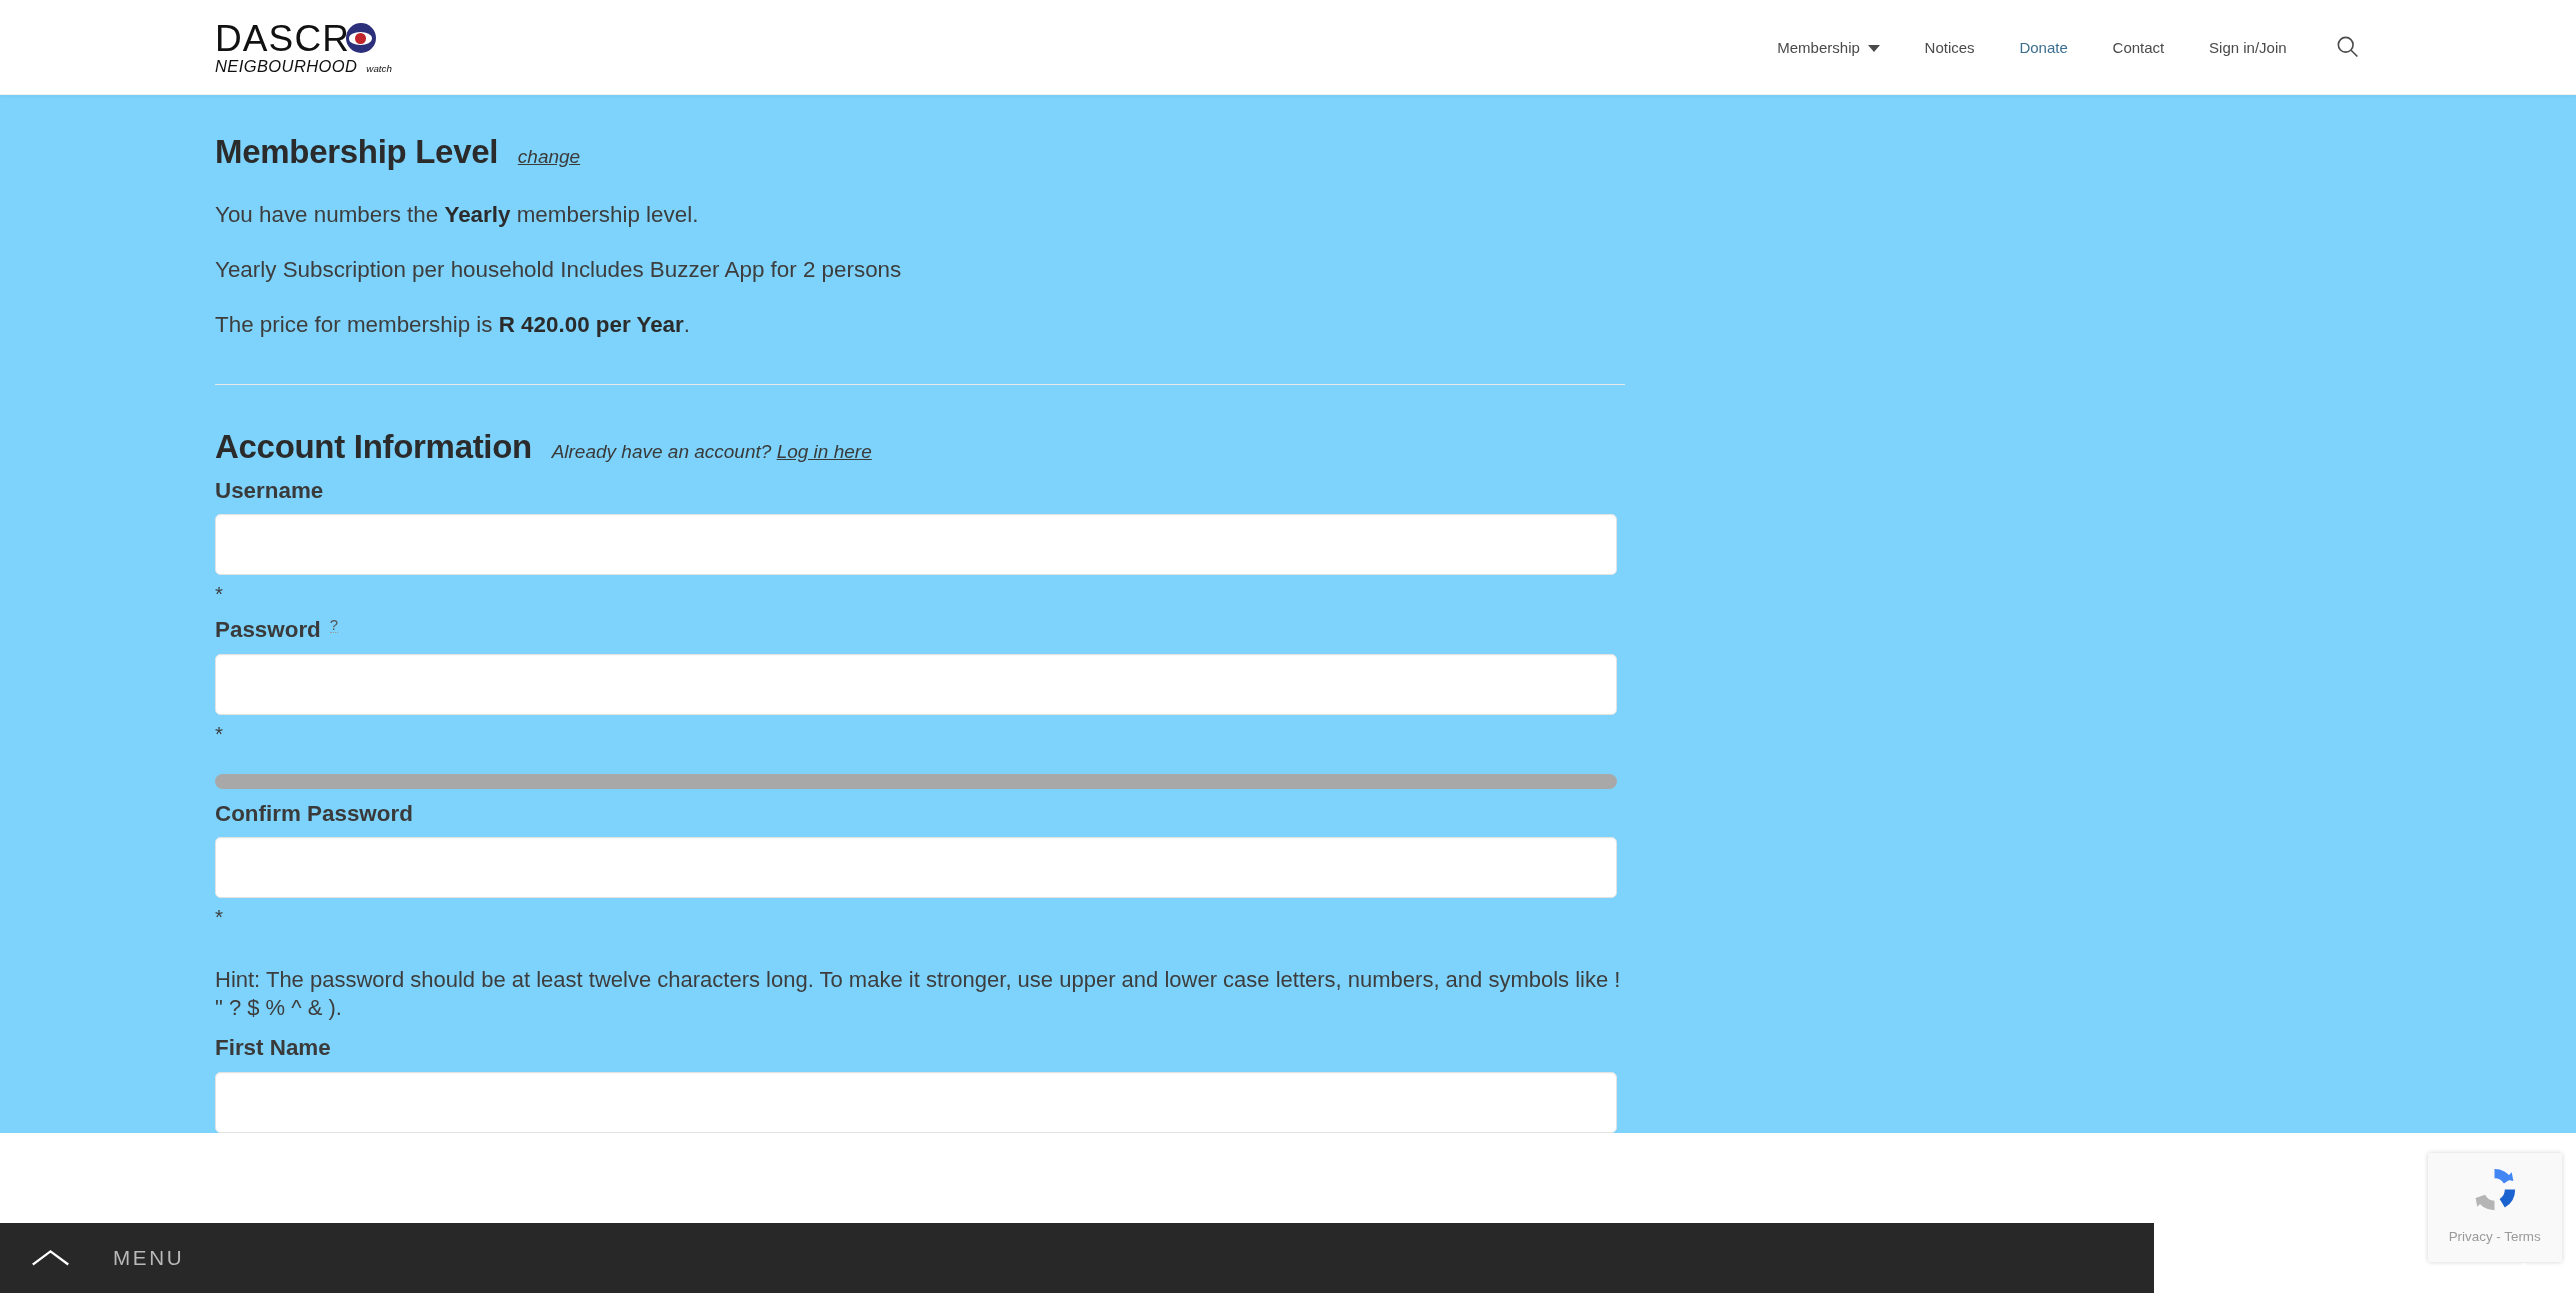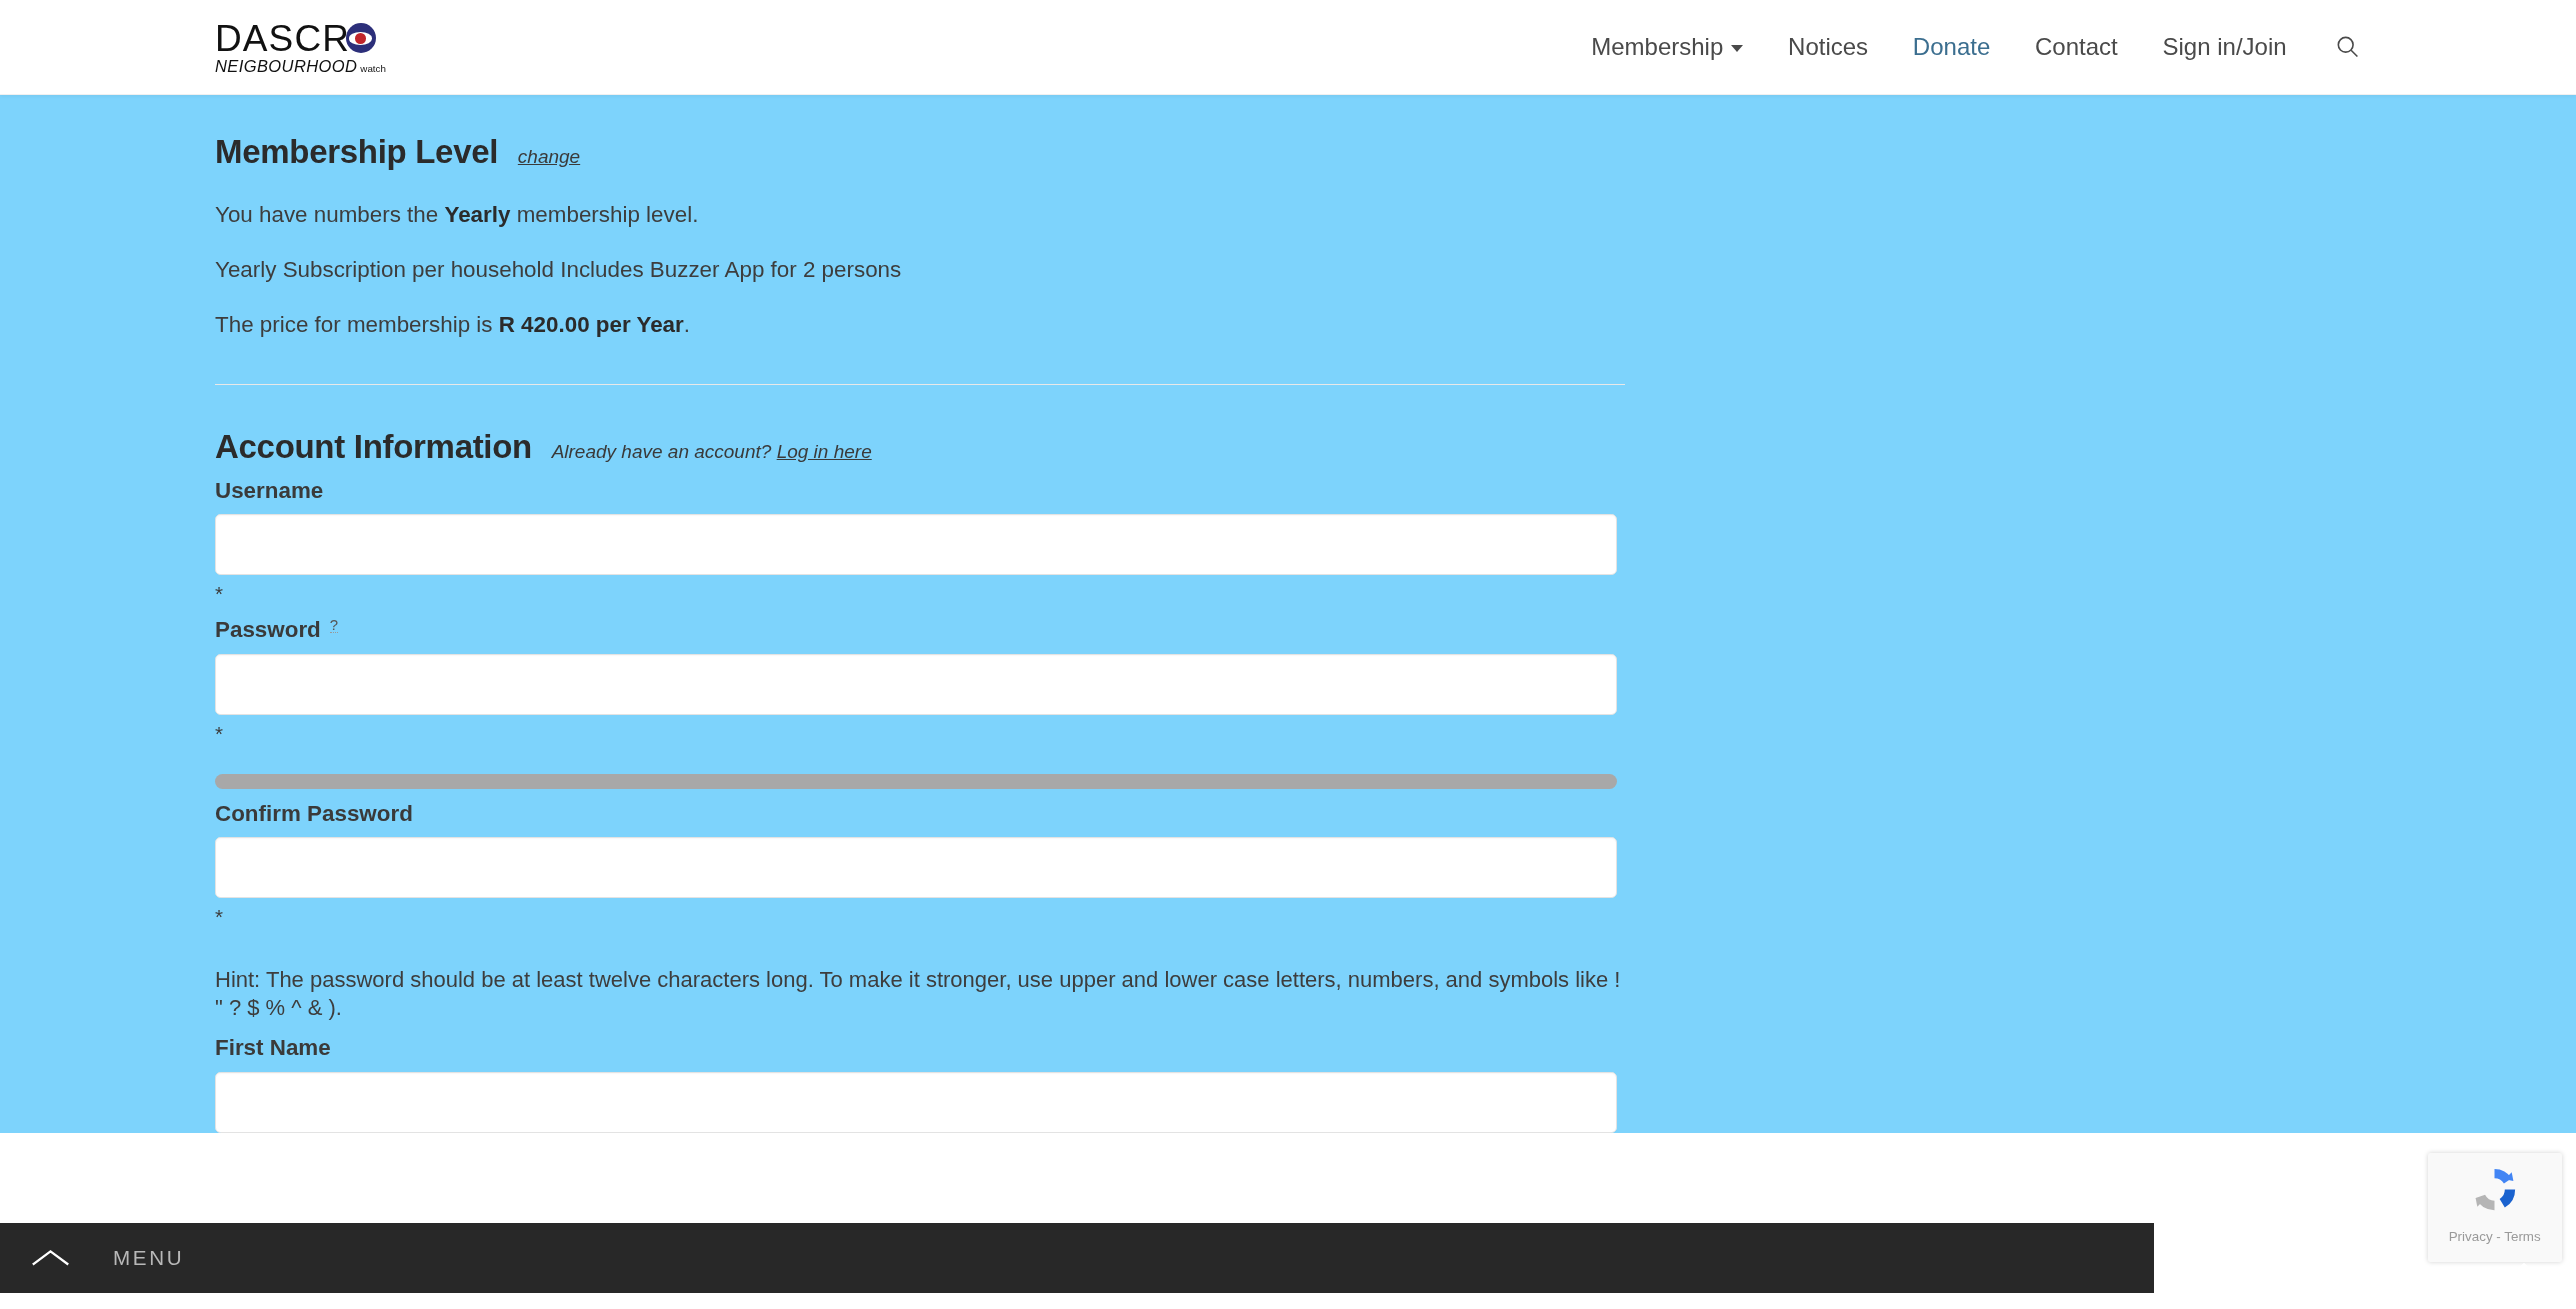--- a/index.html
+++ b/index.html
@@ -77,32 +77,33 @@
   }
   .logo-sub-main {
     font-size: 16.5px;
     letter-spacing: 0.4px;
     color: #111111;
     font-style: italic;
   }
   .logo-sub-small {
     font-size: 9.8px;
     color: #111111;
-    margin-left: 3px;
+    margin-left: 9px;
+    font-style: italic;
   }
 
   .main-nav {
     margin-left: auto;
     margin-right: 215px;
     display: flex;
     align-items: center;
     gap: 0;
   }
   .nav-item {
-    font-size: 24px;
+    font-size: 15px;
     color: #4a4a4a;
     text-decoration: none;
     padding: 0 22.4px;
     display: flex;
     align-items: center;
     gap: 8px;
     white-space: nowrap;
     cursor: pointer;
   }
   .nav-item.active { color: #3b6e8f; }

